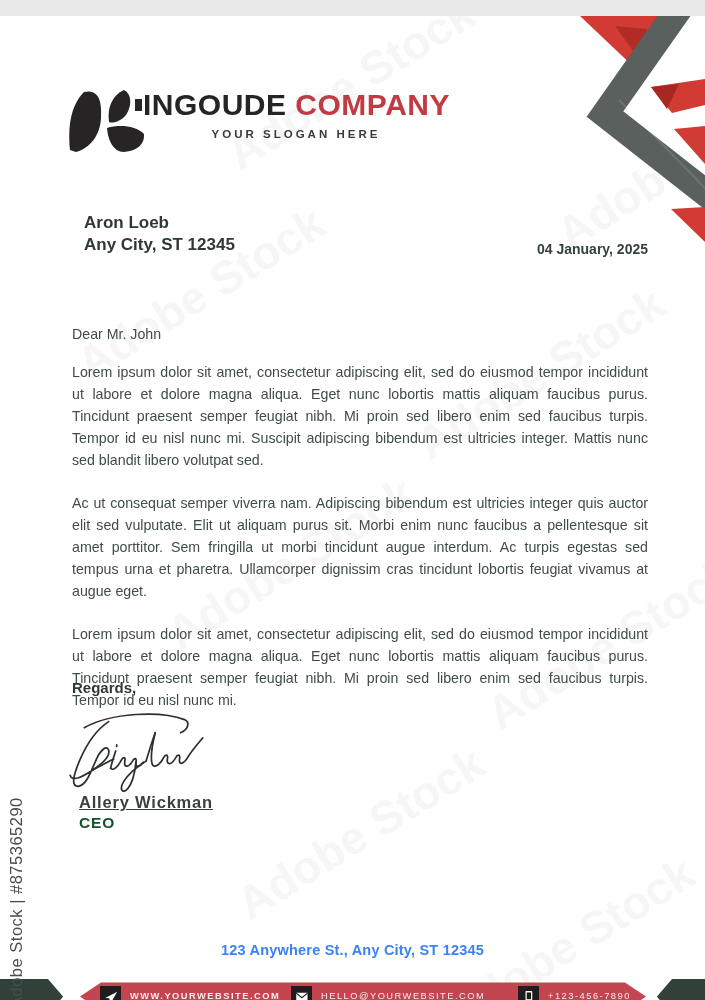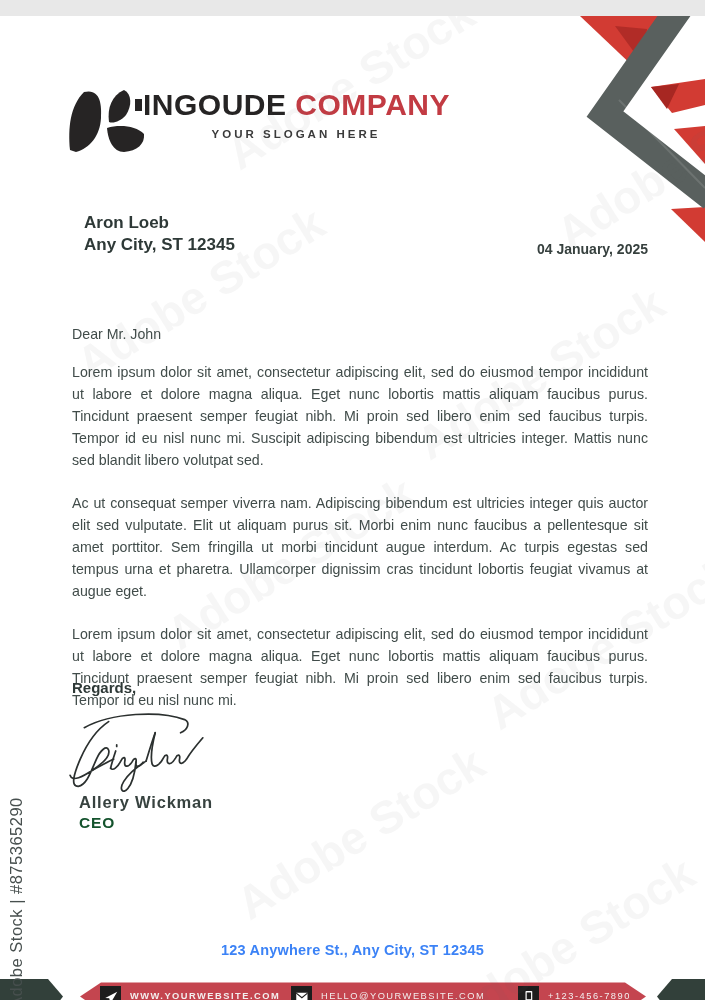--- a/index.html
+++ b/index.html
@@ -38,21 +38,21 @@
   }
   .salutation{margin:0 0 16px 0;}
   .letter p.para{margin:0 0 21px 0;text-align:justify;}
   .closing{
     position:absolute;left:72px;top:663px;
     font-size:15px;font-weight:bold;color:#2e3937;
   }
   .signature-svg{position:absolute;left:63px;top:690px;width:152px;height:92px;}
   .sender-name{
     position:absolute;left:79px;top:777px;
-    font-size:16.5px;font-weight:bold;letter-spacing:.8px;color:#37423f;
+    font-size:16.5px;font-weight:bold;letter-spacing:.8px;color:#37423f;text-decoration:underline;
   }
   .sender-title{
     position:absolute;left:79px;top:798px;
     font-size:15.5px;font-weight:bold;letter-spacing:.8px;color:#14532d;
   }
   
   .footer-address{
     position:absolute;left:0;top:926px;width:705px;text-align:center;
     font-size:14.5px;font-weight:bold;color:#3b82f6;letter-spacing:.2px;
   }

